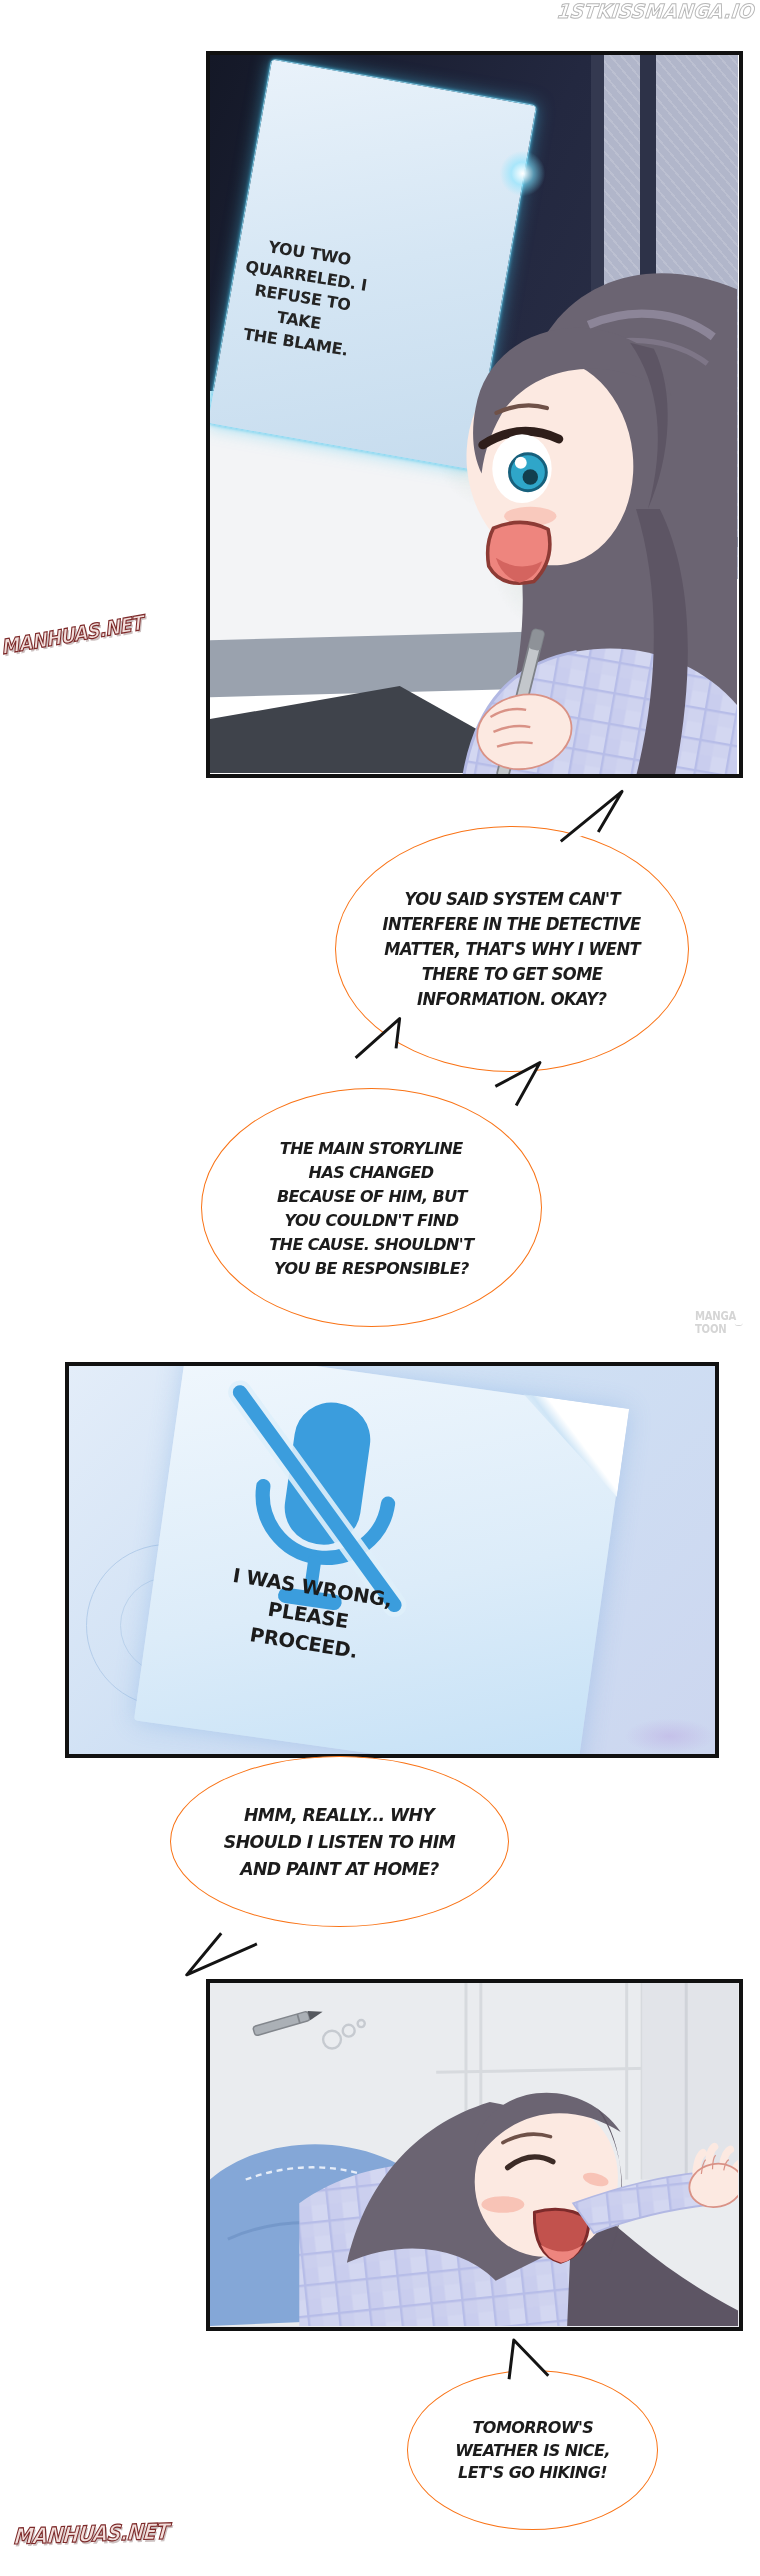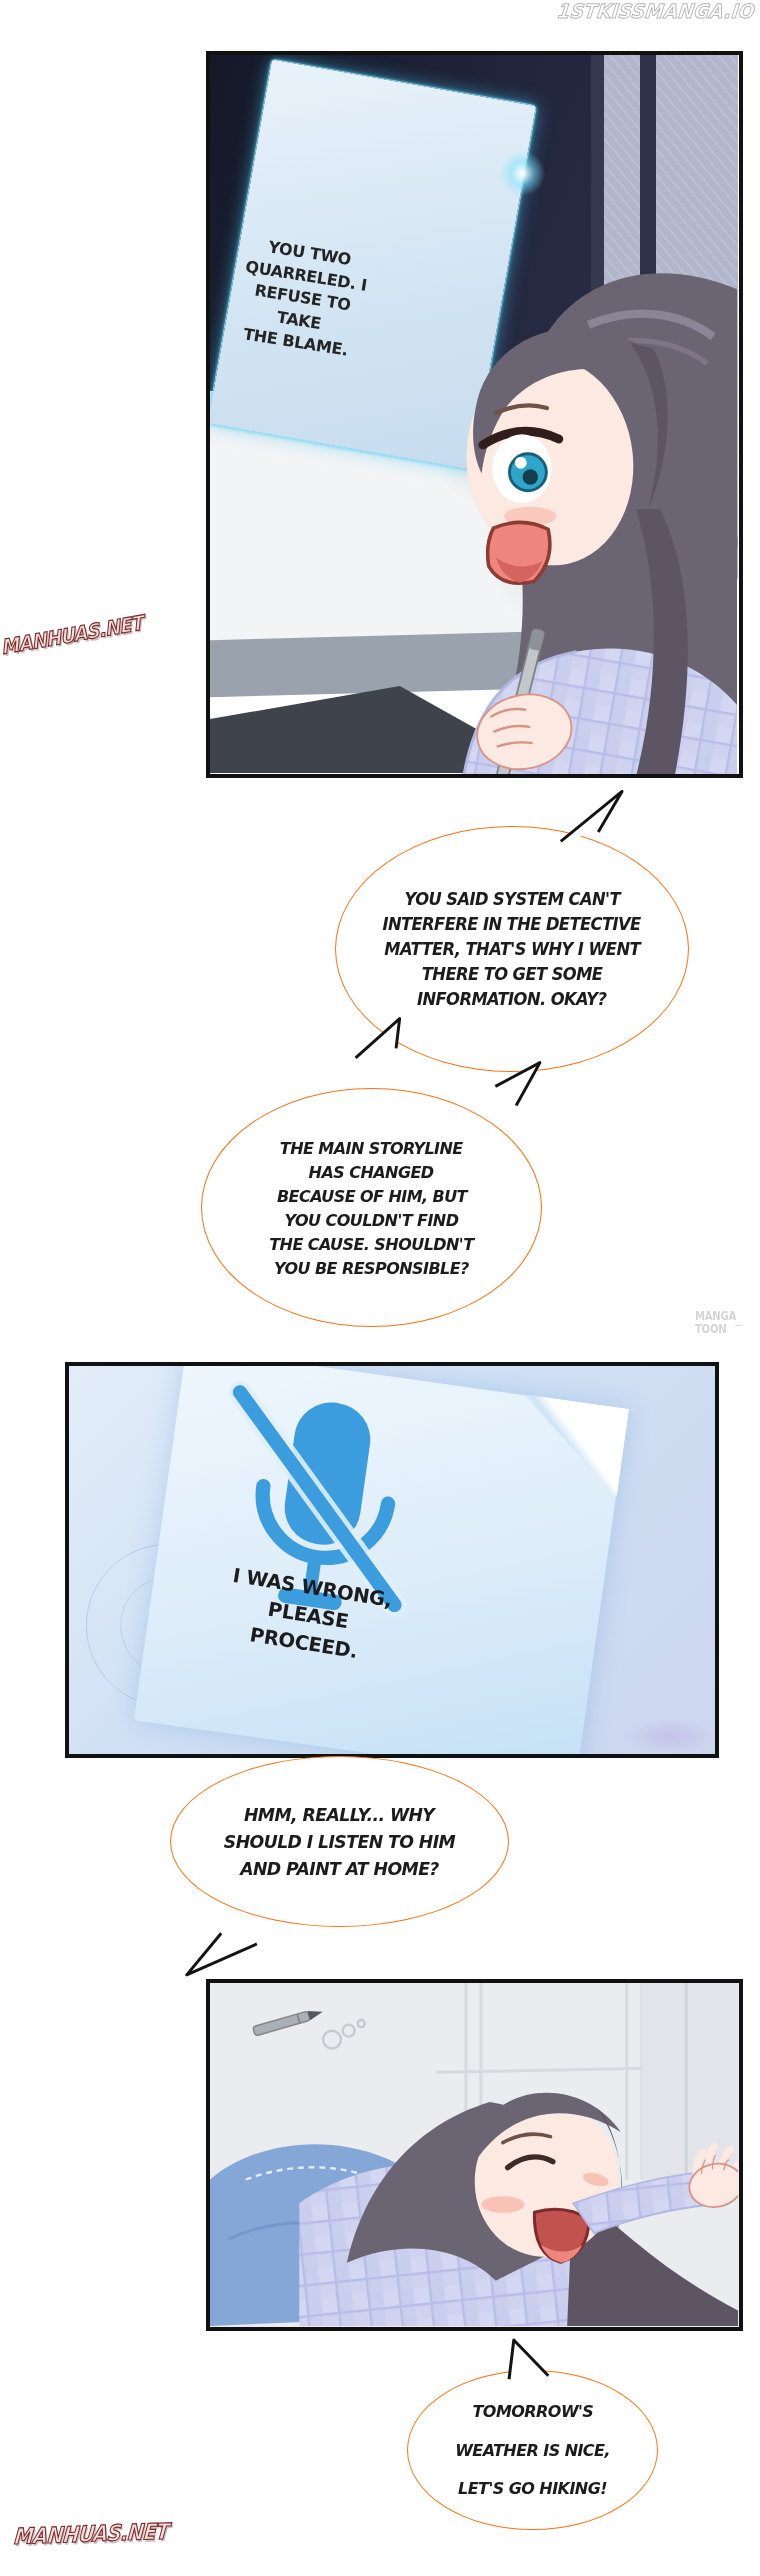--- a/index.html
+++ b/index.html
@@ -74,21 +74,21 @@
     display:flex;flex-direction:column;align-items:center;justify-content:center;
     text-align:center;z-index:20;}
   .bubble p{margin:0;font-style:italic;font-weight:700;color:#1c1c1c;
     letter-spacing:-0.6px;transform:scaleX(.96);white-space:nowrap;}
   #bubble1{left:335px;top:826px;width:352px;height:244px;}
   #bubble1 p{font-size:17px;line-height:25px;}
   #bubble2{left:201px;top:1088px;width:339px;height:237px;z-index:21;}
   #bubble2 p{font-size:16.7px;line-height:24px;}
   #bubble3{left:170px;top:1756px;width:337px;height:169px;}
   #bubble3 p{font-size:18px;line-height:27px;}
-  #bubble4{left:407px;top:2370px;width:249px;height:158px;gap:16px;}
+  #bubble4{left:407px;top:2370px;width:249px;height:158px;}
   #bubble4 p{font-size:16.7px;line-height:22.6px;}
   #tails{left:0;top:0;width:760px;height:2576px;z-index:30;pointer-events:none;}
 </style>
 </head>
 <body>
 
 <div>
 
   <div class="abs wm-top">1STKISSMANGA.IO</div>
   <div class="abs wm-red wm-left">MANHUAS.NET</div>

